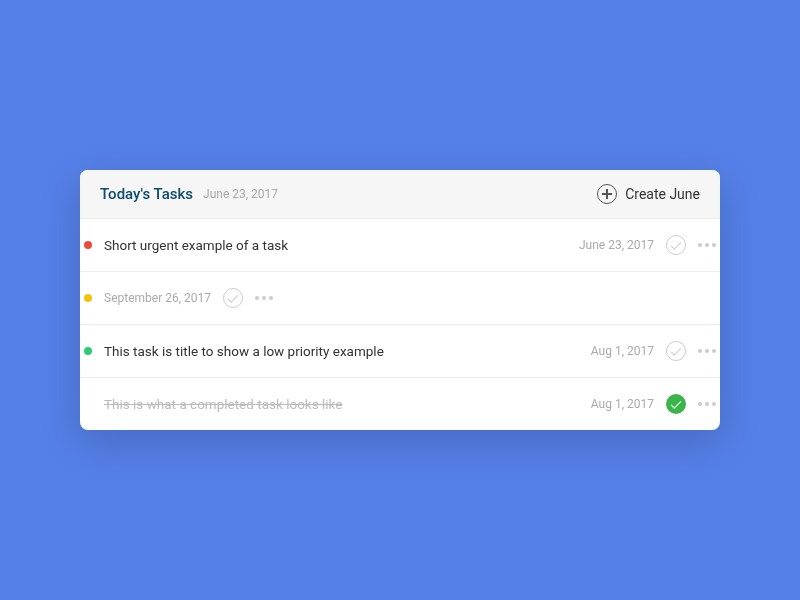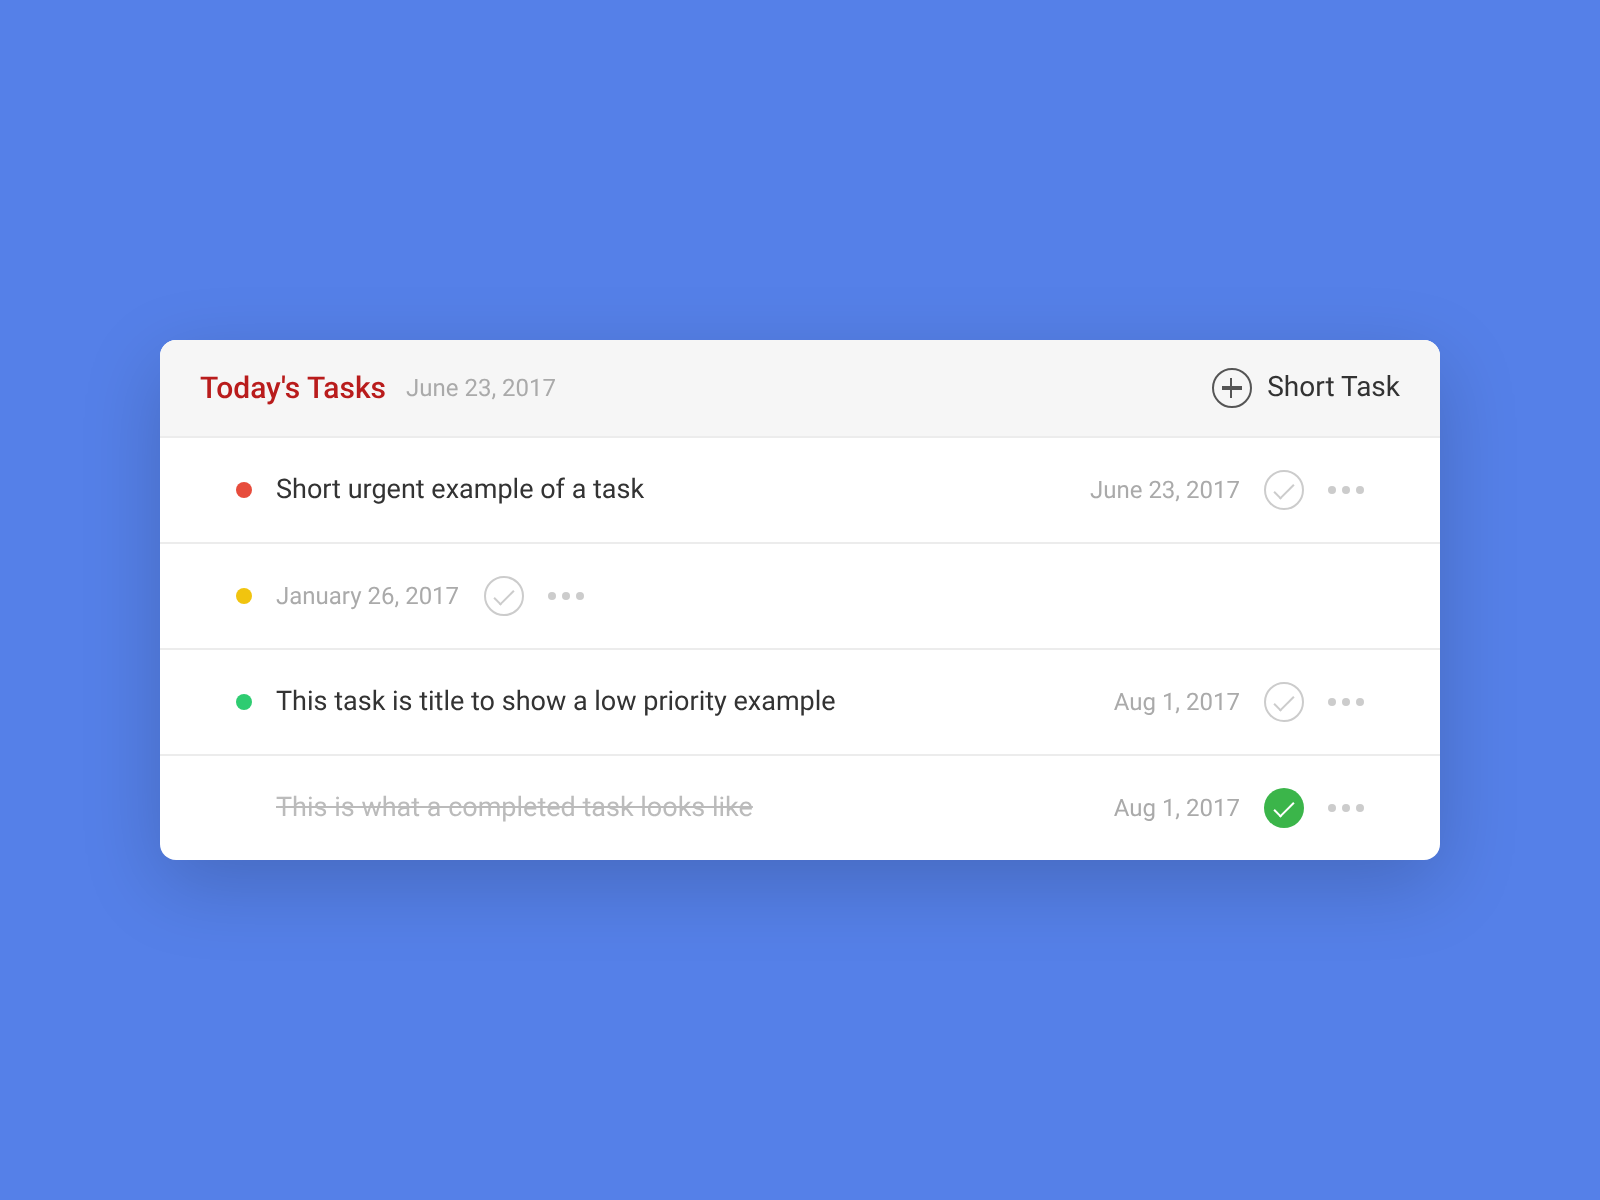--- a/index.html
+++ b/index.html
@@ -21,21 +21,21 @@
   }
   .header {
     display: flex;
     align-items: center;
     padding: 14px 20px;
     background: #f6f6f6;
     border-bottom: 1px solid #ececec;
   }
   .title {
     font-size: 15px;
-    color: #b91c1c;
+    color: #0c4a6e;
     font-weight: 500;
   }
   .header-date {
     font-size: 12px;
     color: #aaa;
     margin-left: 10px;
     flex: 1;
   }
   .create {
     display: flex;
@@ -60,21 +60,21 @@
   }
   .plus-icon::before { width: 10px; height: 1.5px; }
   .plus-icon::after { width: 1.5px; height: 10px; }
   .create-label {
     font-size: 14px;
     color: #333;
   }
   .row {
     display: flex;
     align-items: center;
-    padding: 16px 38px;
+    padding: 16px 4px;
     border-bottom: 1px solid #ececec;
     gap: 12px;
   }
   .row:last-child { border-bottom: none; }
   .dot {
     width: 8px;
     height: 8px;
     border-radius: 50%;
     flex-shrink: 0;
   }
@@ -138,41 +138,41 @@
 </style>
 </head>
 <body>
 
 <div class="card">
   <div class="header">
     <div class="title">Today's Tasks</div>
     <div class="header-date">June 23, 2017</div>
     <div class="create">
       <div class="plus-icon"></div>
-      <div class="create-label">Short Task</div>
+      <div class="create-label">Create June</div>
     </div>
   </div>
 
   <div class="row">
     <div class="dot" style="background:#e74c3c"></div>
     <div class="task-title">Short urgent example of a task</div>
     <div class="task-date">June 23, 2017</div>
     <div class="check open">
         <div class="checkmark"></div>
       </div>
     <div class="more">
         <span></span>
         <span></span>
         <span></span>
       </div>
   </div>
 
   <div class="row">
     <div class="dot" style="background:#f1c40f"></div>
-    <div class="task-date">January 26, 2017</div>
+    <div class="task-date">September 26, 2017</div>
     <div class="check open">
         <div class="checkmark"></div>
       </div>
     <div class="more">
         <span></span>
         <span></span>
         <span></span>
       </div>
   </div>
 

